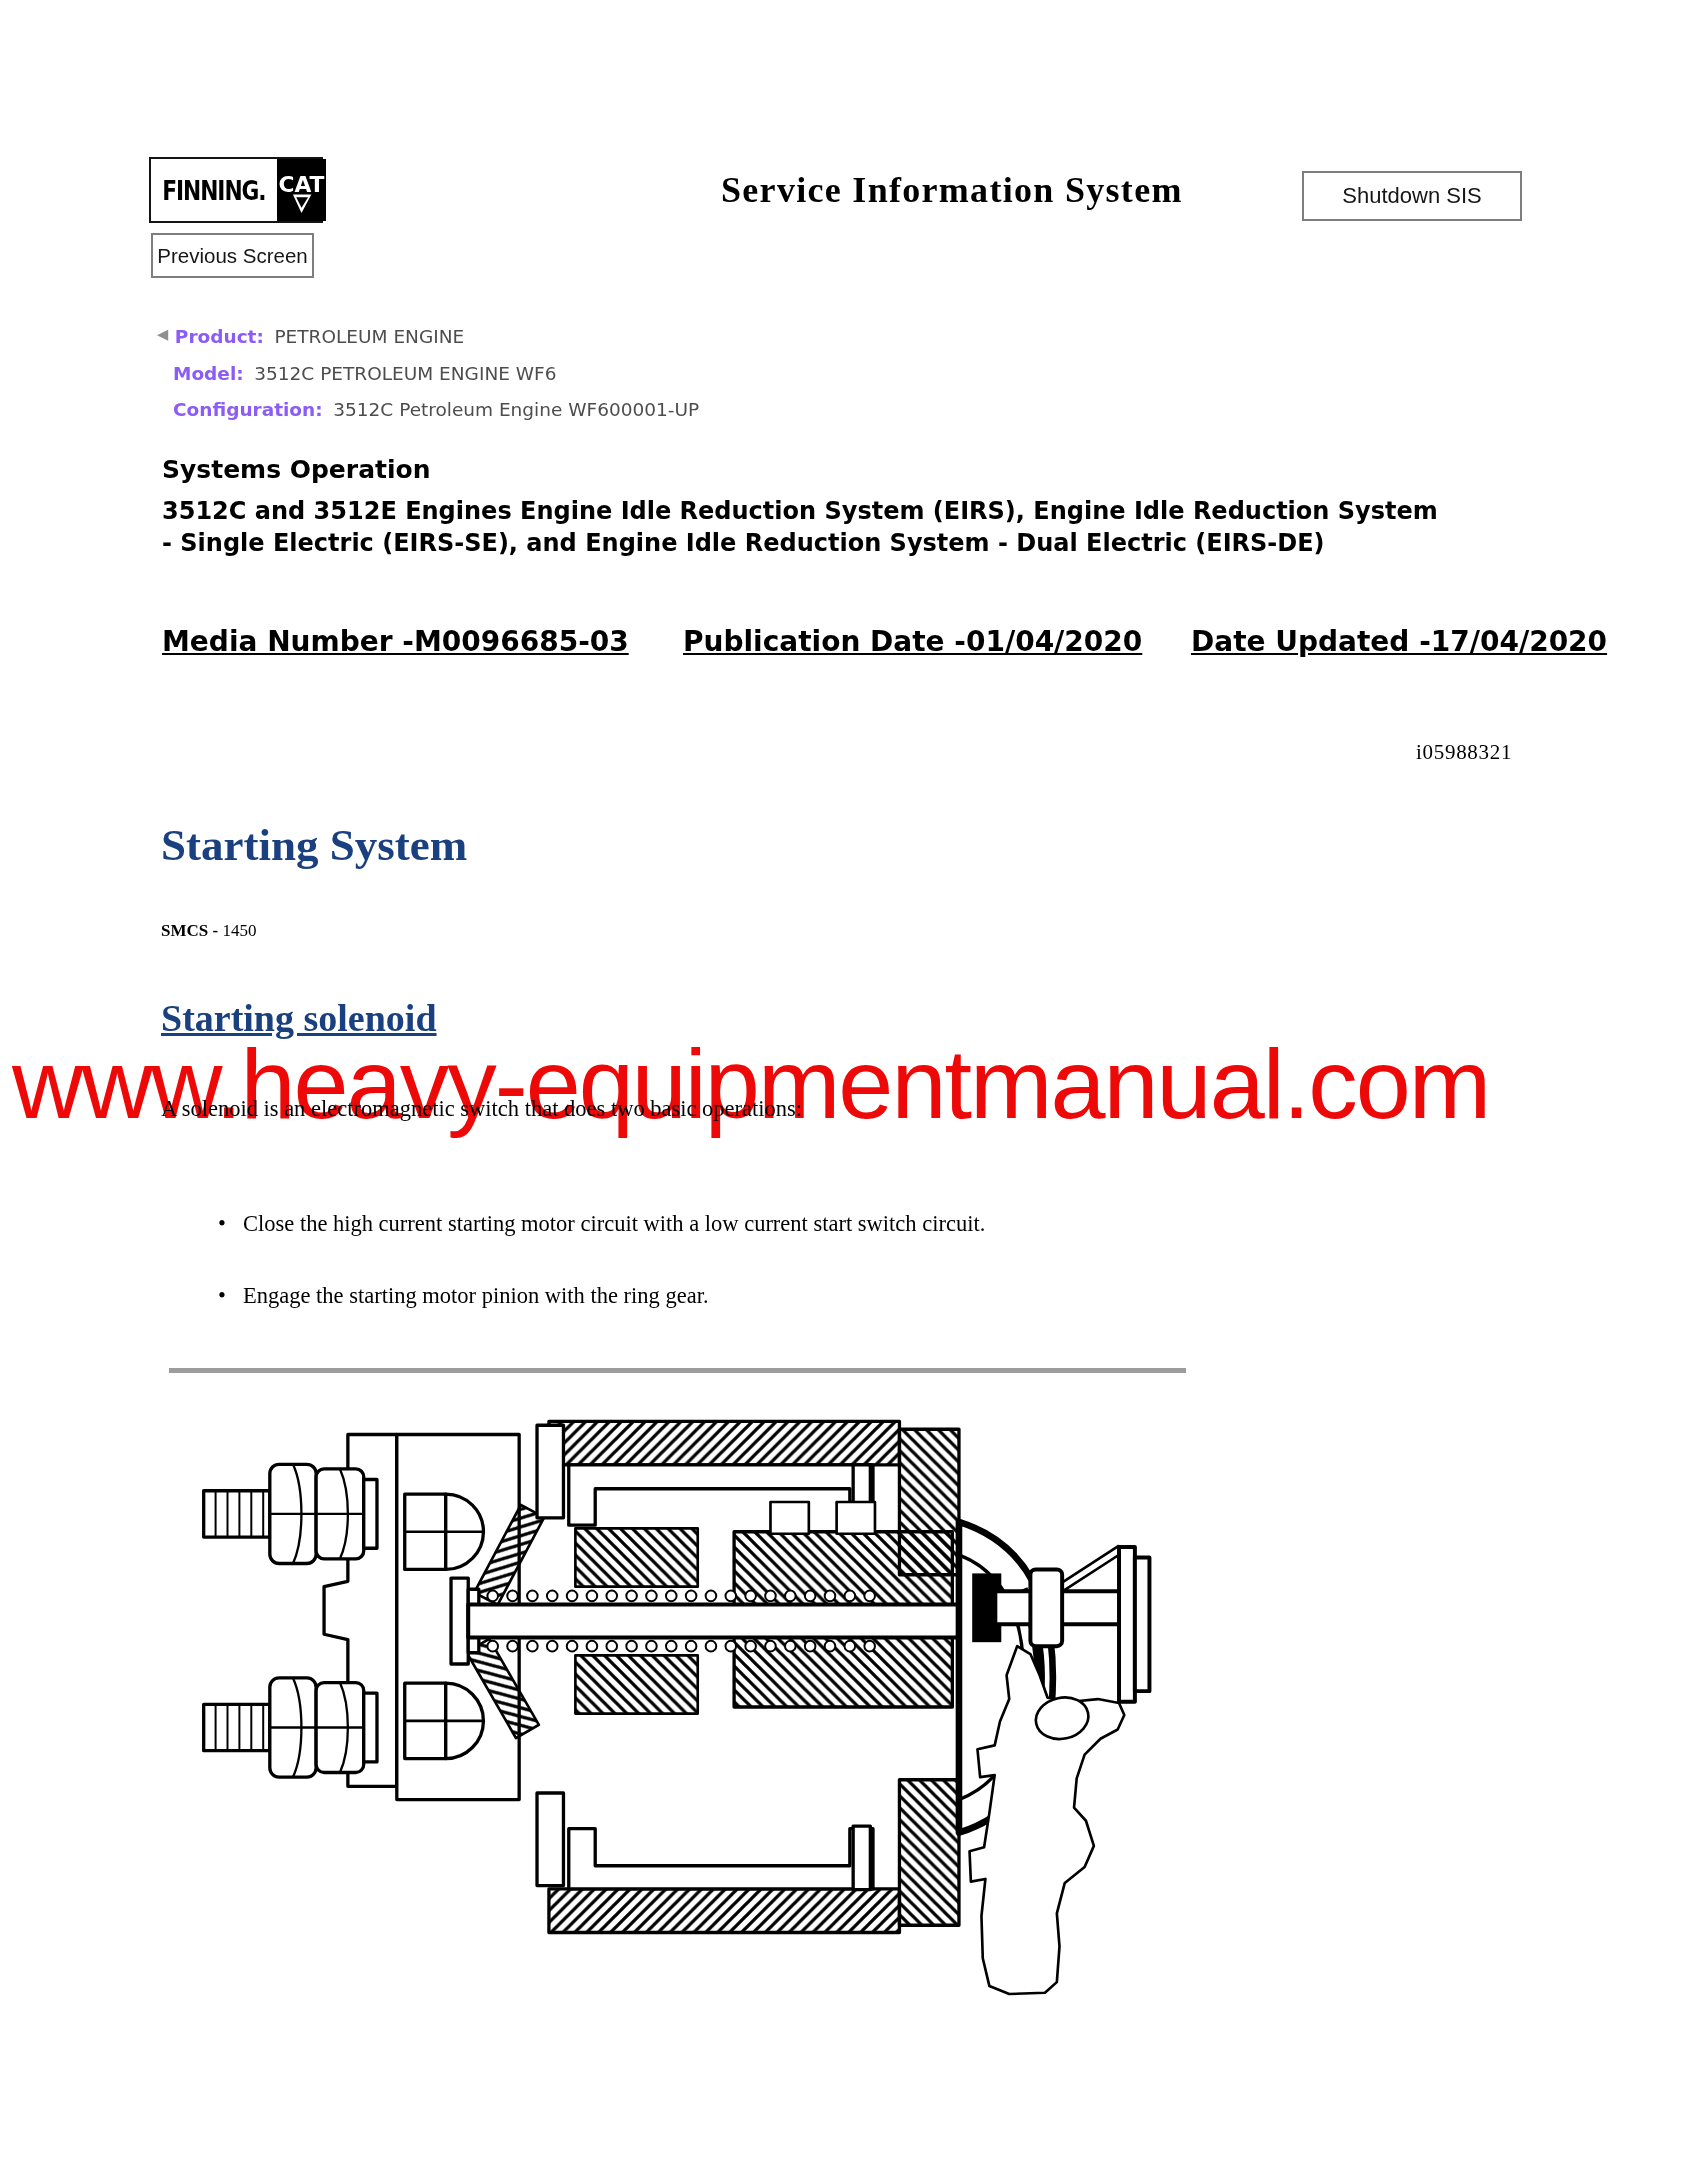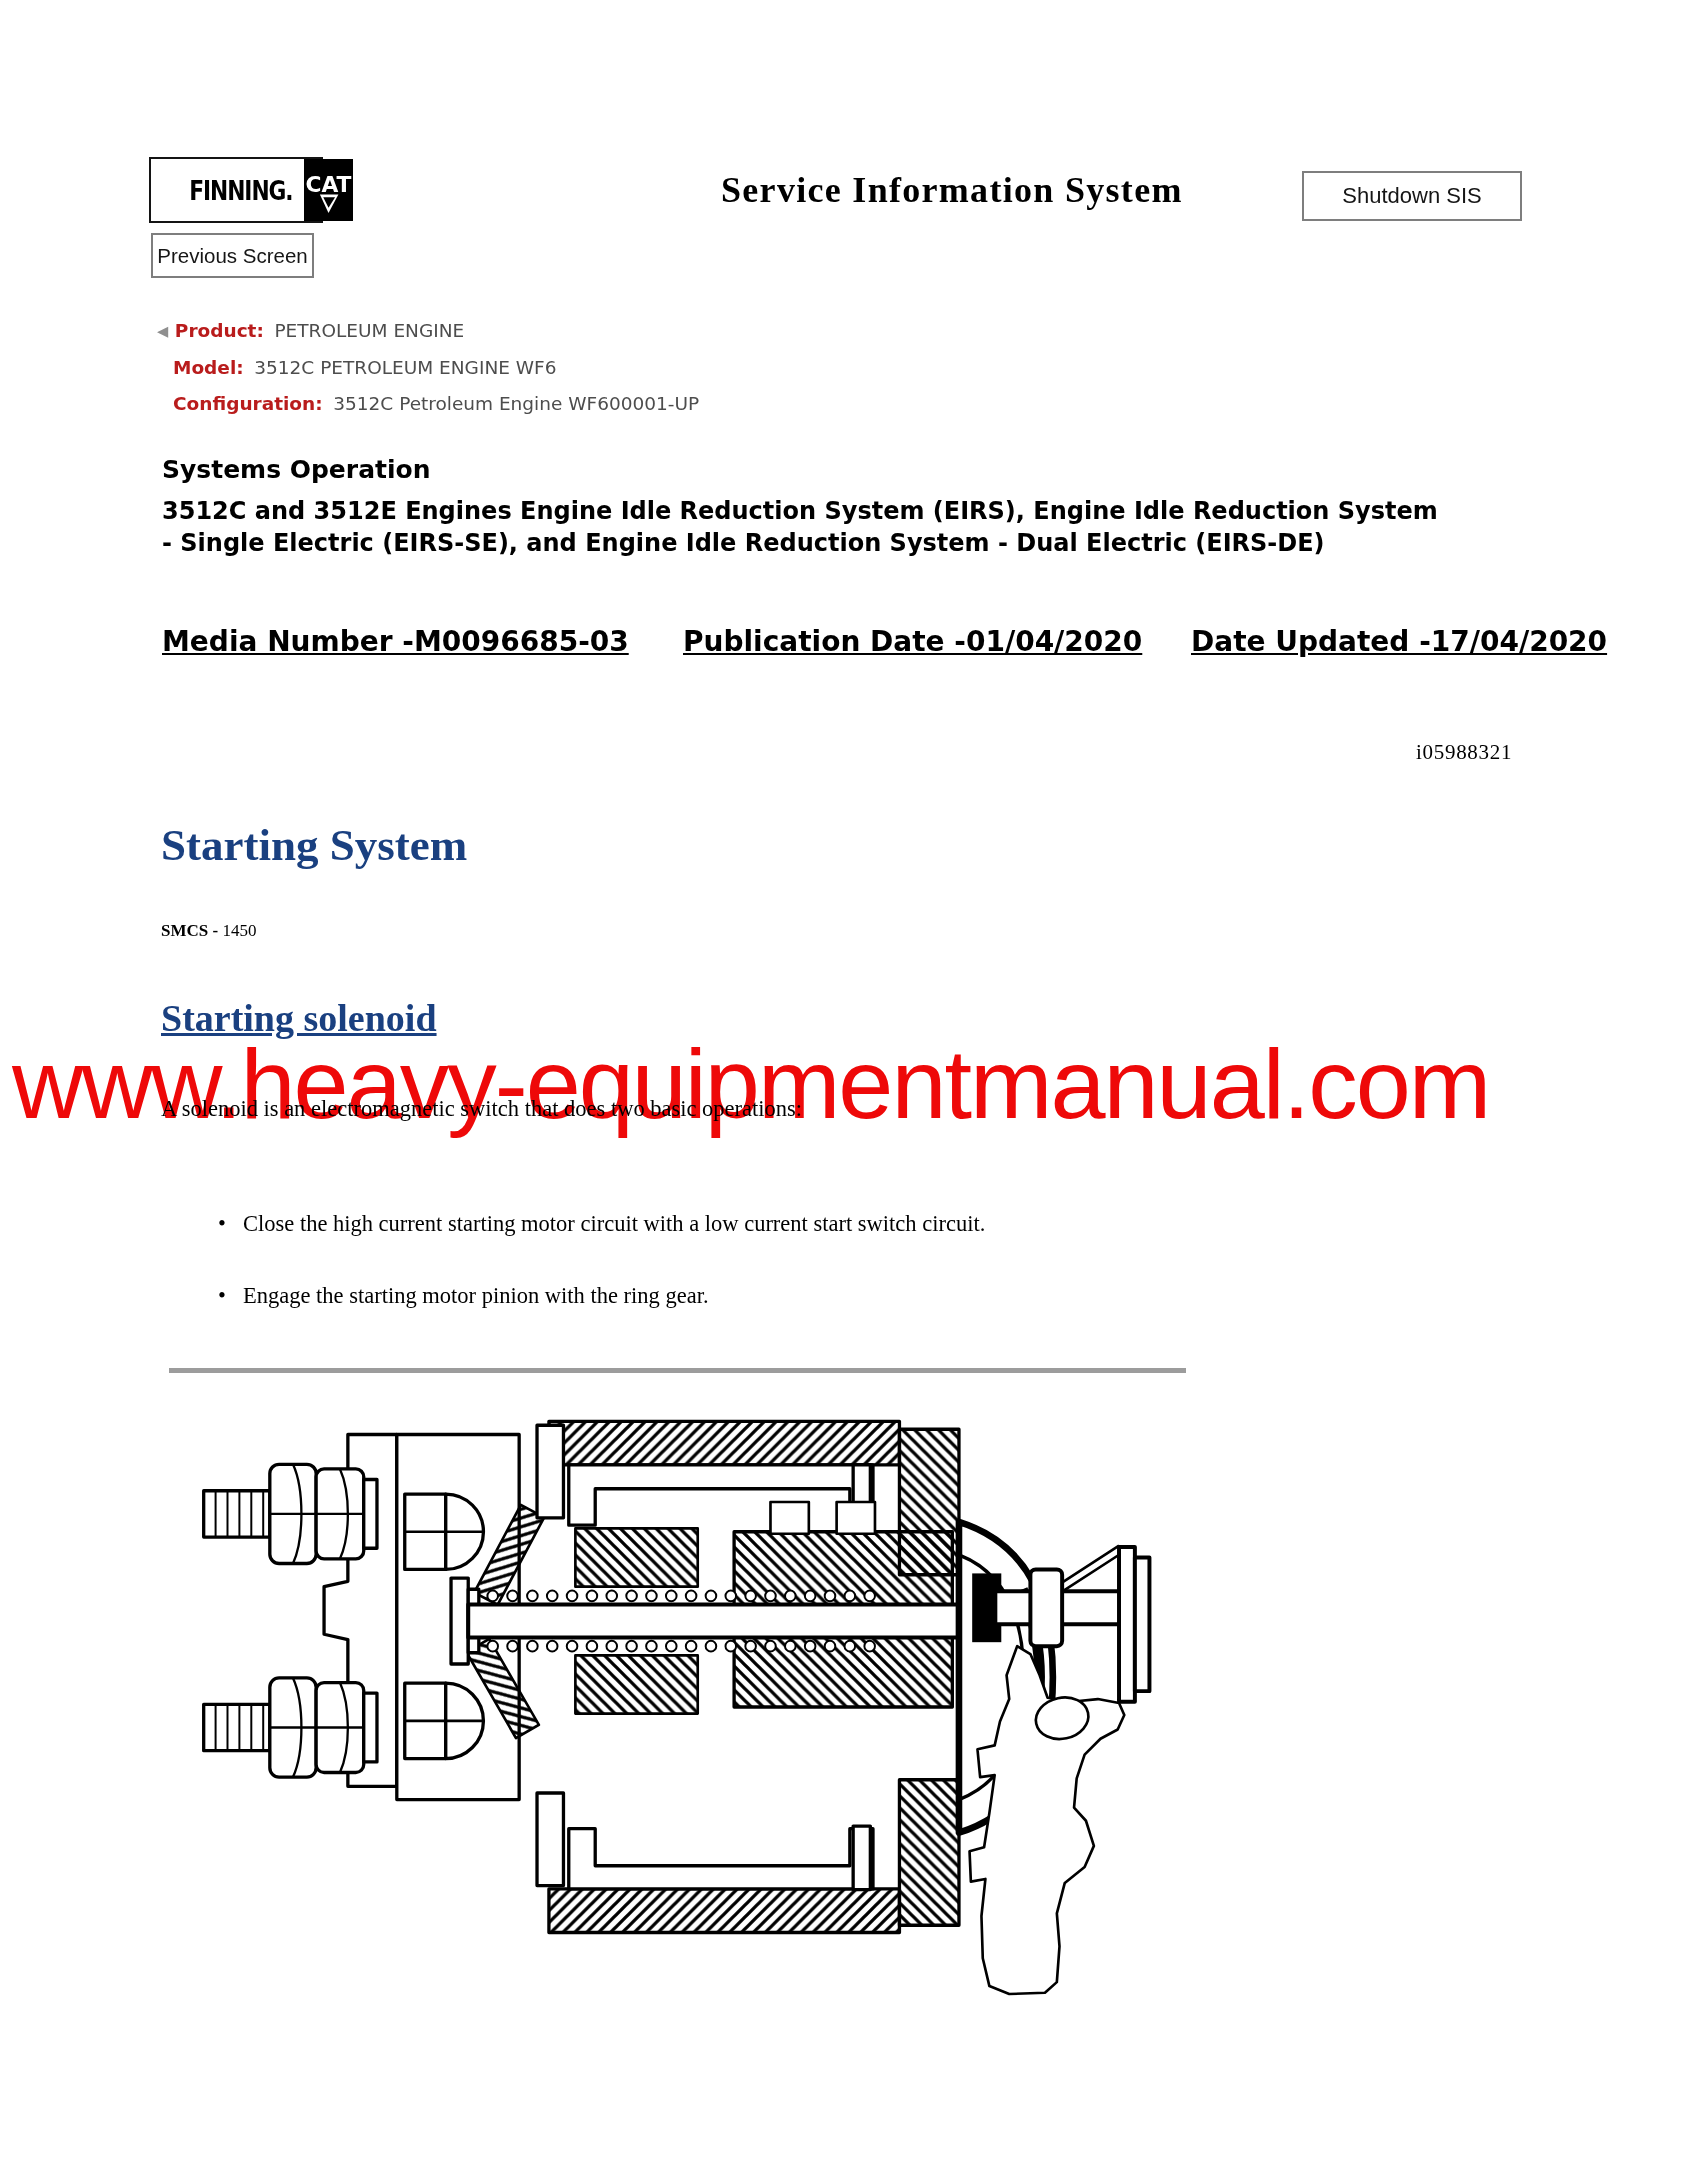--- a/index.html
+++ b/index.html
@@ -11,38 +11,38 @@
     --blue:#1a4080;
     --gray-val:#4d4d4d;
     --btn-border:#7e7e7e;
     --divider:#9c9c9c;
     --wm:#ee0909;
   }
   .abs{position:absolute;}
 
   
   #logo{left:149px;top:157px;width:174px;height:66px;border:2px solid #141414;
-        display:flex;background:#fff;box-sizing:border-box;padding-left:27px;}
+        display:flex;background:#fff;box-sizing:border-box;}
   #logo .brand{flex:1;display:flex;align-items:center;justify-content:center;
         font-family:"DejaVu Sans",sans-serif;font-weight:bold;font-size:26.5px;
         letter-spacing:-1.3px;transform:scaleX(.82);white-space:nowrap;}
   #logo .catbox{width:49px;background:#000;}
   #sis-title{left:721px;top:169px;font-family:"Liberation Serif",serif;
         font-weight:bold;font-size:36px;letter-spacing:1.3px;white-space:nowrap;}
   .btn{position:absolute;background:#fff;border:2px solid var(--btn-border);
         color:#161616;font-family:"Liberation Sans",sans-serif;
         display:flex;align-items:center;justify-content:center;box-sizing:border-box;cursor:pointer;}
   #shutdown-btn{left:1302px;top:171px;width:220px;height:50px;font-size:22px;}
   #prev-btn{left:151px;top:233px;width:163px;height:45px;font-size:20.5px;}
 
   
   .prow{position:absolute;display:flex;align-items:baseline;
         font-family:"DejaVu Sans",sans-serif;font-size:18.5px;white-space:nowrap;}
   .prow .arrow{color:#8f8f8f;font-size:14.6px;margin-right:6.6px;align-self:center;}
-  .plabel{font-weight:bold;color:#b91c1c;}
+  .plabel{font-weight:bold;color:#8b5cf6;margin-top:6px;}
   .pvalue{color:var(--gray-val);margin-left:10.6px;}
 
   
   #sys-op{left:162px;top:455px;font-family:"DejaVu Sans",sans-serif;
         font-weight:bold;font-size:25px;}
   #doc-title{left:162px;top:495px;width:1280px;font-family:"DejaVu Sans",sans-serif;
         font-weight:bold;font-size:24px;line-height:32px;}
   .media{position:absolute;top:625px;font-family:"DejaVu Sans",sans-serif;
         font-weight:bold;font-size:28px;white-space:nowrap;text-decoration:underline;}
   #media-number{left:162px;}

